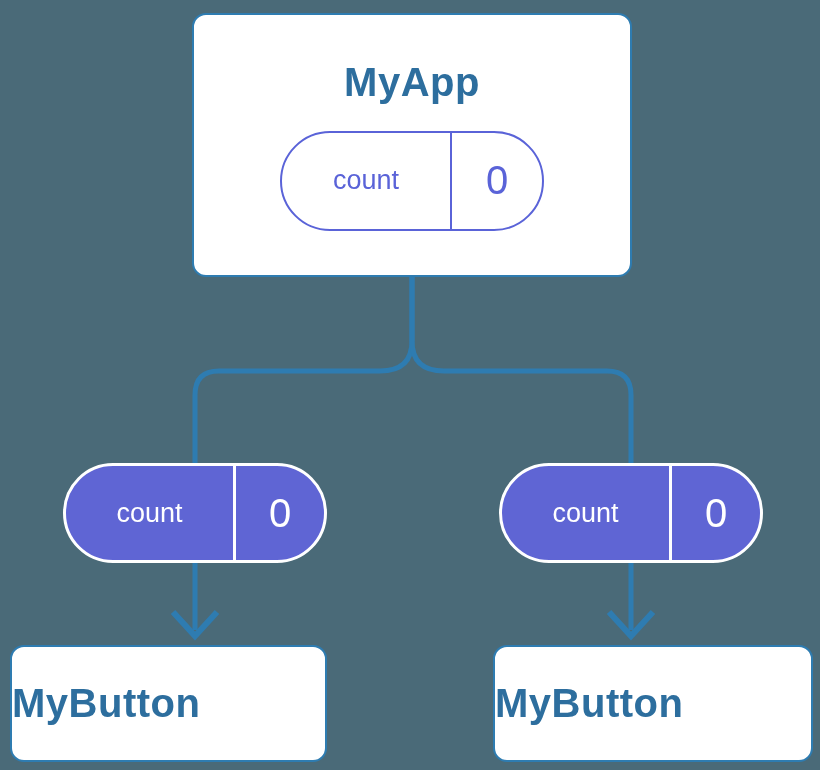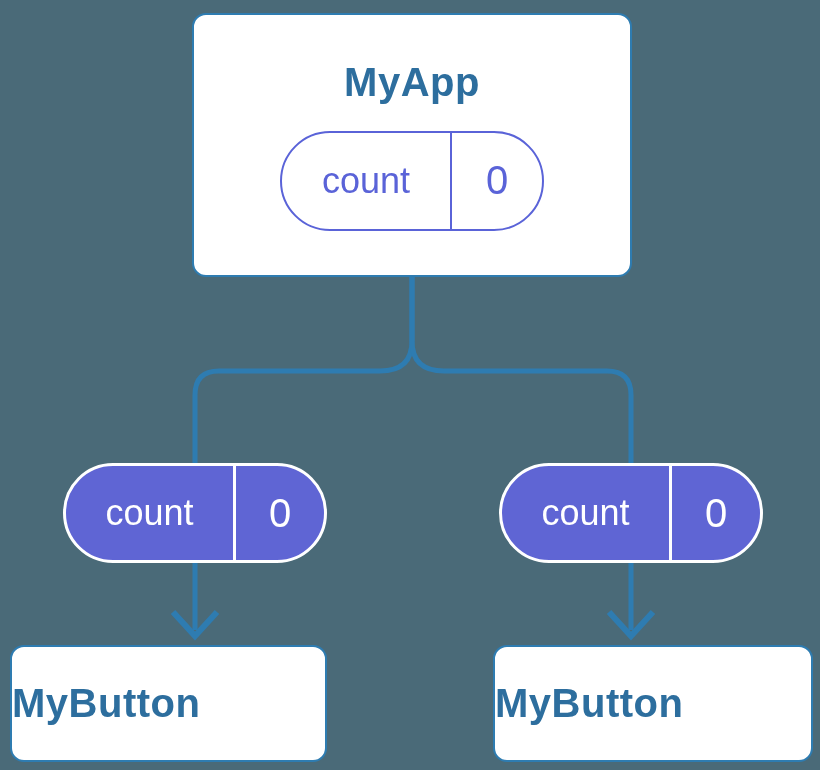--- a/index.html
+++ b/index.html
@@ -72,21 +72,21 @@
     width: 264px;
     height: 100px;
     border-radius: 52px;
     overflow: hidden;
   }
   .pill-name {
     width: 170px;
     display: flex;
     align-items: center;
     justify-content: center;
-    font-size: 36px;
+    font-size: 27px;
     border-right: 2px solid currentColor;
   }
   .pill-value {
     flex: 1;
     display: flex;
     align-items: center;
     justify-content: center;
     font-size: 40px;
   }
   .pill.outline {

